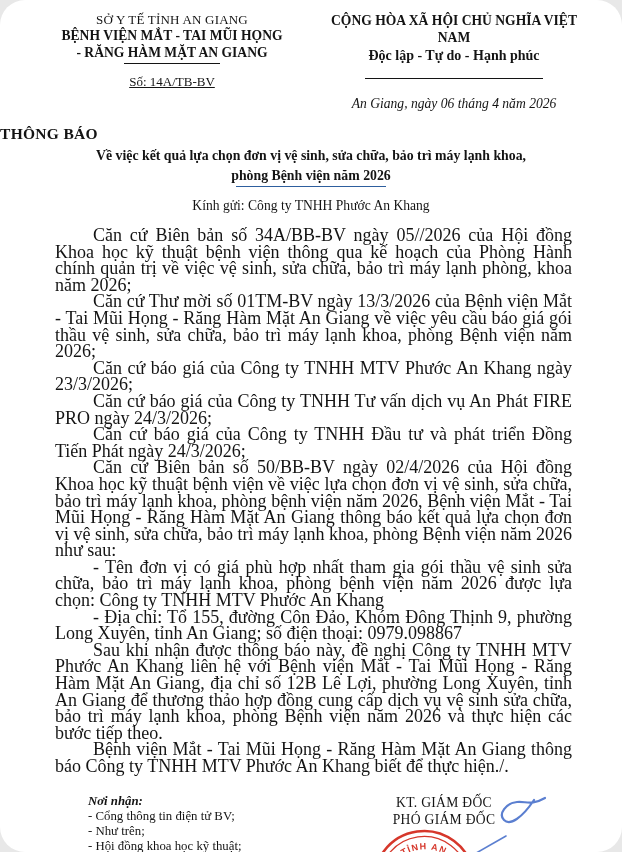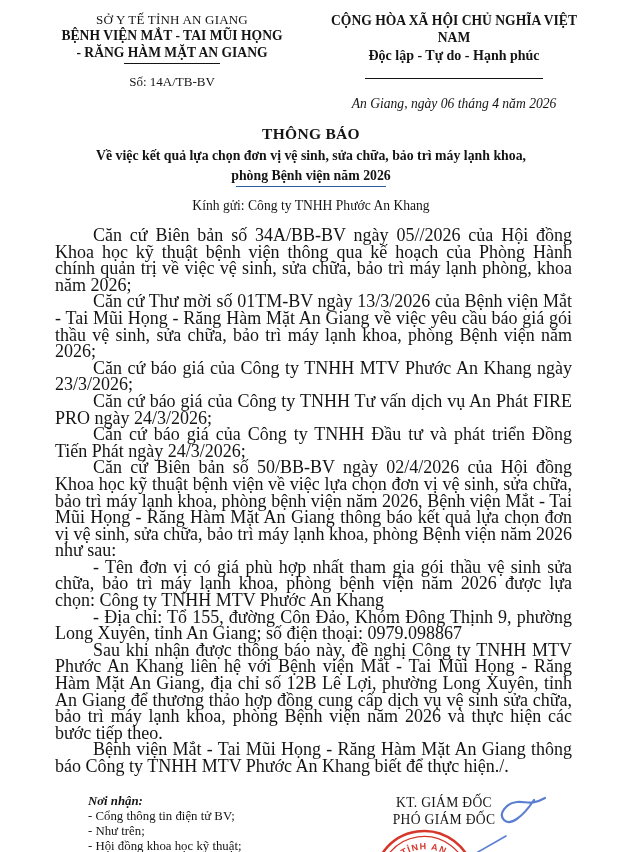--- a/index.html
+++ b/index.html
@@ -1,34 +1,34 @@
 <!DOCTYPE html>
 <html><head>
 <meta charset="utf-8">
 <style>
   html,body { margin:0; padding:0; background:#e8e8e8; }
   .page {
     position:relative; width:622px; height:852px; margin:0 auto;
     background:#ffffff; overflow:hidden;
-    font-family:"Liberation Serif","DejaVu Serif",serif; color:#141414;
+    font-family:"Liberation Serif","DejaVu Serif",serif; color:#141414;border-radius:25px;
   }
   
   .header { display:flex; padding:12px 28px 0 40px; }
   .header-left { width:264px; text-align:center; }
   .h-parent { font-size:13px; line-height:16px; letter-spacing:.2px; }
   .h-name { font-size:13.6px; font-weight:bold; line-height:16.5px; }
   .h-underline { width:96px; border-top:1.4px solid #141414; margin:2px auto 0; }
-  .h-number { font-size:13px; margin-top:10px; }
+  .h-number { font-size:13px; margin-top:10px;text-decoration:underline; }
   .header-right { flex:1; text-align:center; padding-left:10px; }
   .n1 { font-size:13.6px; font-weight:bold; line-height:17px; }
   .n2 { font-size:14px; font-weight:bold; display:inline-block; line-height:17px;
         border-bottom:1.4px solid #141414; padding:0 3px 14px; margin-top:1px; }
   .dateline { font-size:13.6px; font-style:italic; margin-top:17px; }
   
-  .title { text-align:center; font-weight:bold; font-size:15.5px; margin-top:13px; letter-spacing:.3px; }
+  .title { text-align:left; font-weight:bold; font-size:15.5px; margin-top:13px; letter-spacing:.3px; }
   .subtitle { text-align:center; font-weight:bold; font-size:13.8px; line-height:20px; margin-top:3px; }
   .subtitle-underline { width:150px; border-top:1.7px solid #2e5f9e; margin:0 auto; }
   .salutation { text-align:center; font-size:13.6px; margin-top:11px; }
   
   .body { margin:13px 50px 0 55px; }
   .body p { margin:0; font-size:18px; line-height:16.6px; text-align:justify; text-indent:38px; }
   
   .footer { display:flex; margin-top:19px; padding-left:88px; }
   .recipients { width:235px; }
   .rec-label { font-size:12.8px; font-weight:bold; font-style:italic; line-height:15px; }

